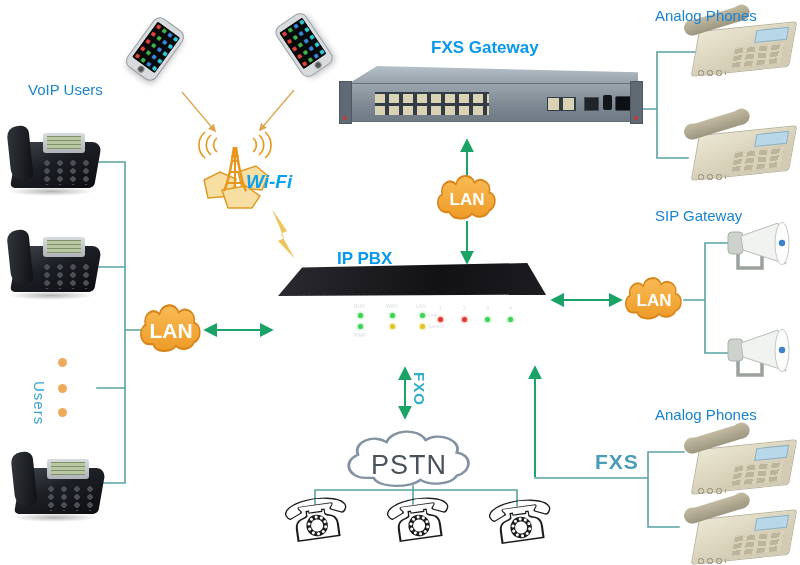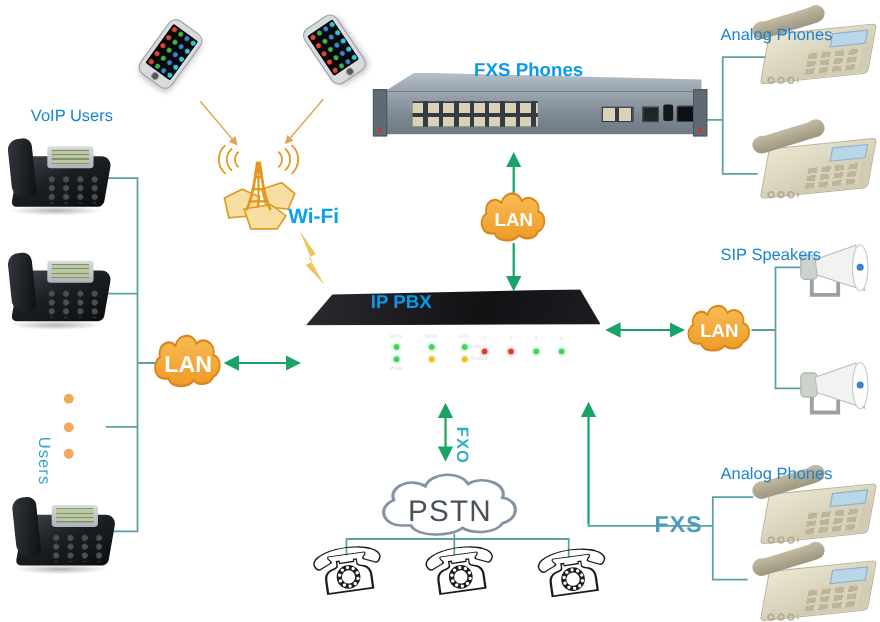--- a/index.html
+++ b/index.html
@@ -1,21 +1,21 @@
 <!DOCTYPE html>
 <html><head>
 <meta charset="utf-8">
 <style>
   html,body{margin:0;padding:0;background:#fff;}
   #stage{position:relative;width:800px;height:565px;background:#fff;overflow:hidden;
          font-family:"Liberation Sans",sans-serif;}
   #wires{position:absolute;left:0;top:0;width:800px;height:565px;}
 
   
-  .lbl{position:absolute;white-space:nowrap;margin-top:16px;}
+  .lbl{position:absolute;white-space:nowrap;}
   .blue{color:#1a84cf;font-size:15px;}
   .hdr{color:#0999ec;font-weight:bold;font-size:17px;}
   .wifi{color:#0aa2f0;font-weight:bold;font-size:19px;}
   .fxs{color:#4a9cb8;font-weight:bold;font-size:21px;letter-spacing:1px;}
   .vtext{writing-mode:vertical-rl;letter-spacing:1px;}
   .fxo{color:#2fafc8;font-weight:bold;font-size:15px;}
   .users{color:#38a3d4;font-size:15px;}
 
   
   .sphone{position:absolute;width:34px;height:58px;background:#d8dbde;border-radius:7px;
@@ -305,22 +305,22 @@
     <div class="ap-hand"></div>
     <div class="ap-cord"></div>
   </div>
 
   <span class="oldphone" style="left:282px;top:492px;">☏</span>
   <span class="oldphone" style="left:384px;top:492px;">☏</span>
   <span class="oldphone" style="left:486px;top:494px;">☏</span>
 
   <div class="lbl blue" style="left:28px;top:81px;">VoIP Users</div>
   <div class="lbl users vtext" style="left:31px;top:381px;">Users</div>
-  <div class="lbl wifi" style="left:262px;top:171px;">Wi-Fi</div>
-  <div class="lbl hdr" style="left:431px;top:38px;">FXS Phones</div>
+  <div class="lbl wifi" style="left:246px;top:171px;font-style:italic;">Wi-Fi</div>
+  <div class="lbl hdr" style="left:431px;top:38px;">FXS Gateway</div>
   <div class="lbl hdr" style="left:337px;top:249px;">IP PBX</div>
   <div class="lbl blue" style="left:655px;top:7px;">Analog Phones</div>
-  <div class="lbl blue" style="left:655px;top:207px;">SIP Speakers</div>
+  <div class="lbl blue" style="left:655px;top:207px;">SIP Gateway</div>
   <div class="lbl blue" style="left:655px;top:406px;">Analog Phones</div>
   <div class="lbl fxo vtext" style="left:411px;top:372px;">FXO</div>
   <div class="lbl fxs" style="left:595px;top:450px;">FXS</div>
 
 </div>
 
 </body></html>

